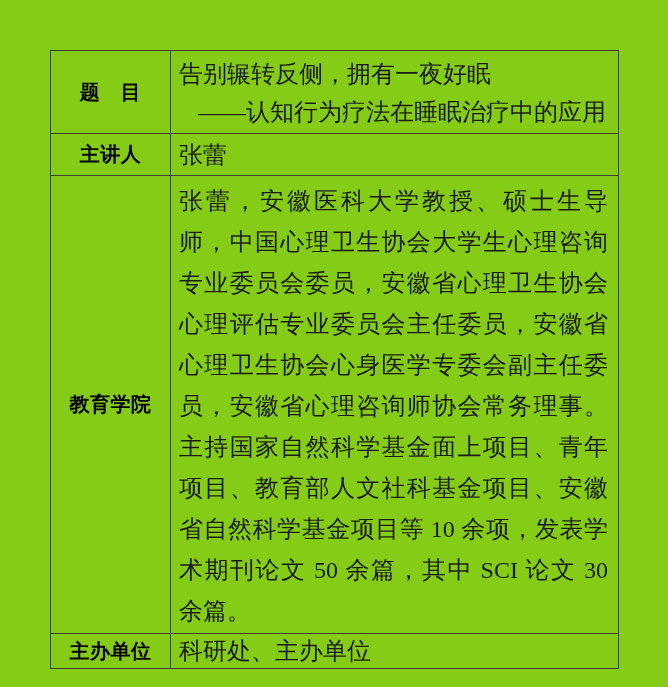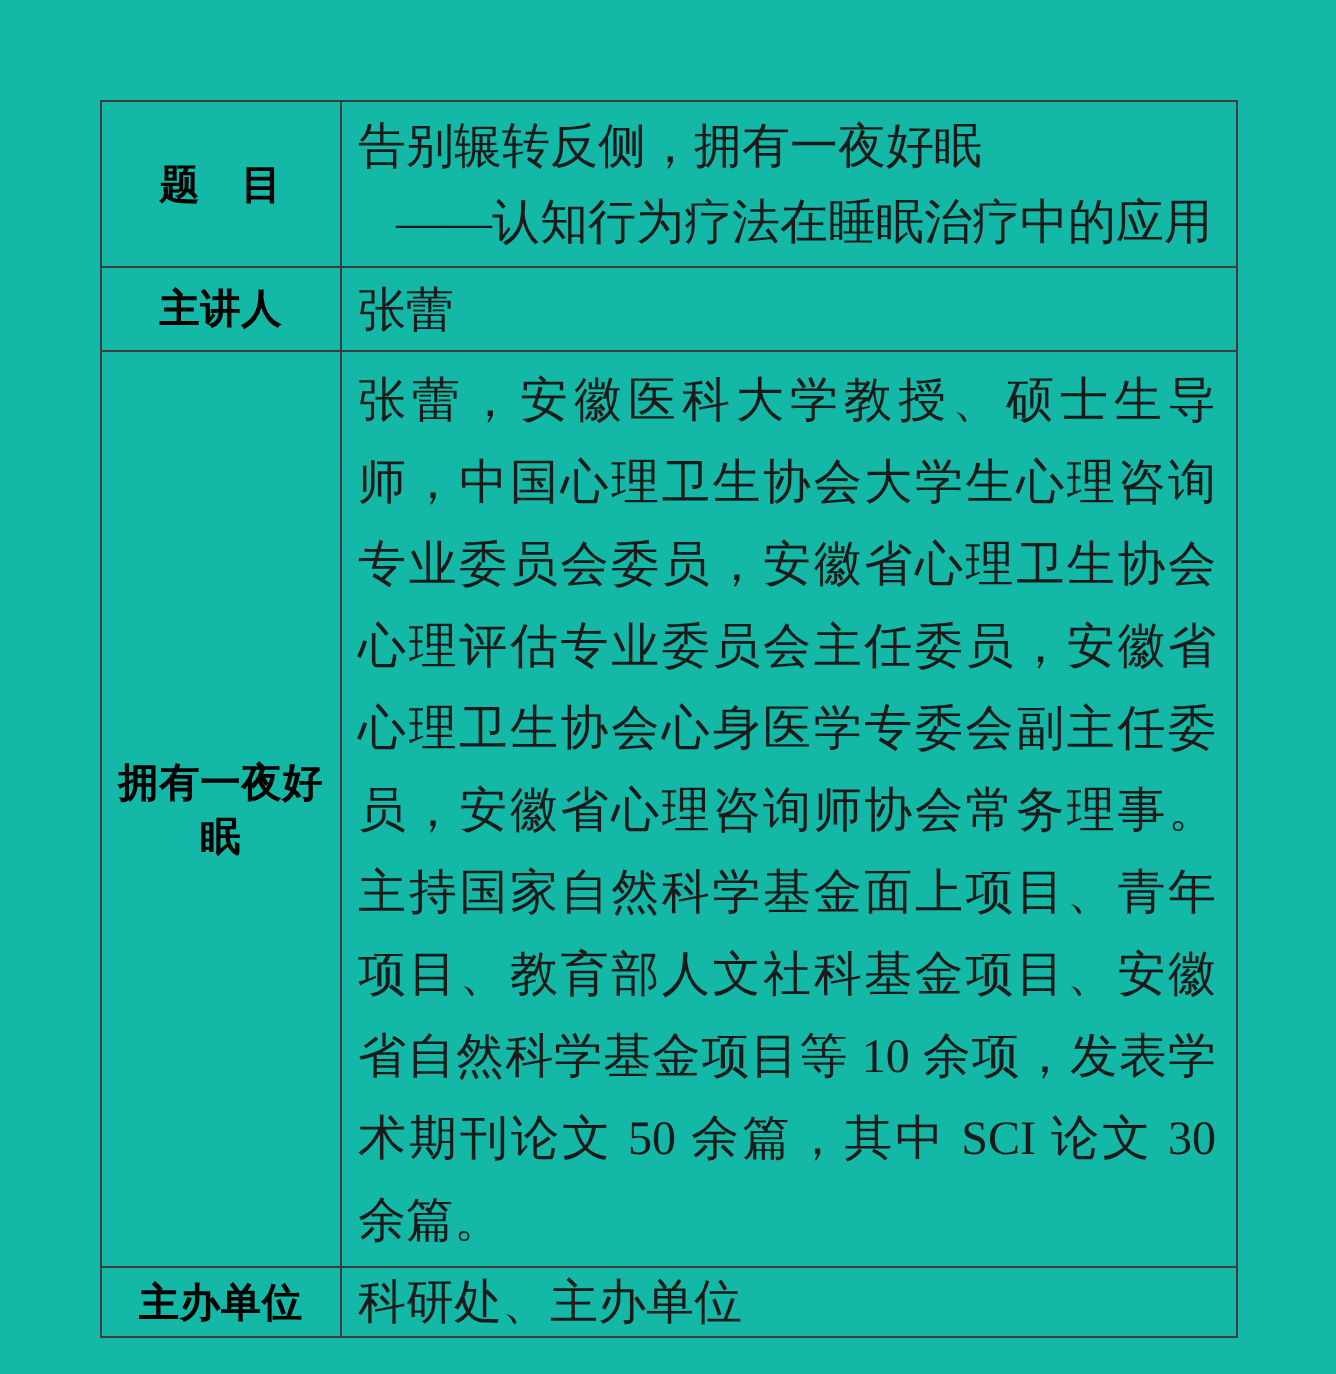--- a/index.html
+++ b/index.html
@@ -4,21 +4,21 @@
 <style>
   html, body {
     margin: 0;
     padding: 0;
     background: #ffffff;
   }
   .page {
     position: relative;
     width: 668px;
     height: 687px;
-    background: #14b8a6;
+    background: #84cc16;
     overflow: hidden;
   }
   table.seminar-table {
     position: absolute;
     left: 50px;
     top: 50px;
     width: 568px;
     border-collapse: collapse;
     table-layout: fixed;
   }
@@ -87,21 +87,21 @@
         <td class="value-cell title-cell">
           <div class="title-line1">告别辗转反侧，拥有一夜好眠</div>
           <div class="title-line2">——认知行为疗法在睡眠治疗中的应用</div>
         </td>
       </tr>
       <tr class="row-speaker">
         <td class="label-cell">主讲人</td>
         <td class="value-cell">张蕾</td>
       </tr>
       <tr class="row-bio">
-        <td class="label-cell">拥有一夜好眠</td>
+        <td class="label-cell">教育学院</td>
         <td class="value-cell bio-cell">张蕾，安徽医科大学教授、硕士生导师，中国心理卫生协会大学生心理咨询专业委员会委员，安徽省心理卫生协会心理评估专业委员会主任委员，安徽省心理卫生协会心身医学专委会副主任委员，安徽省心理咨询师协会常务理事。主持国家自然科学基金面上项目、青年项目、教育部人文社科基金项目、安徽省自然科学基金项目等 10 余项，发表学术期刊论文 50 余篇，其中 SCI 论文 30 余篇。</td>
       </tr>
       <tr class="row-host">
         <td class="label-cell">主办单位</td>
         <td class="value-cell">科研处、主办单位</td>
       </tr>
     </tbody>
   </table>
 </div>
 

